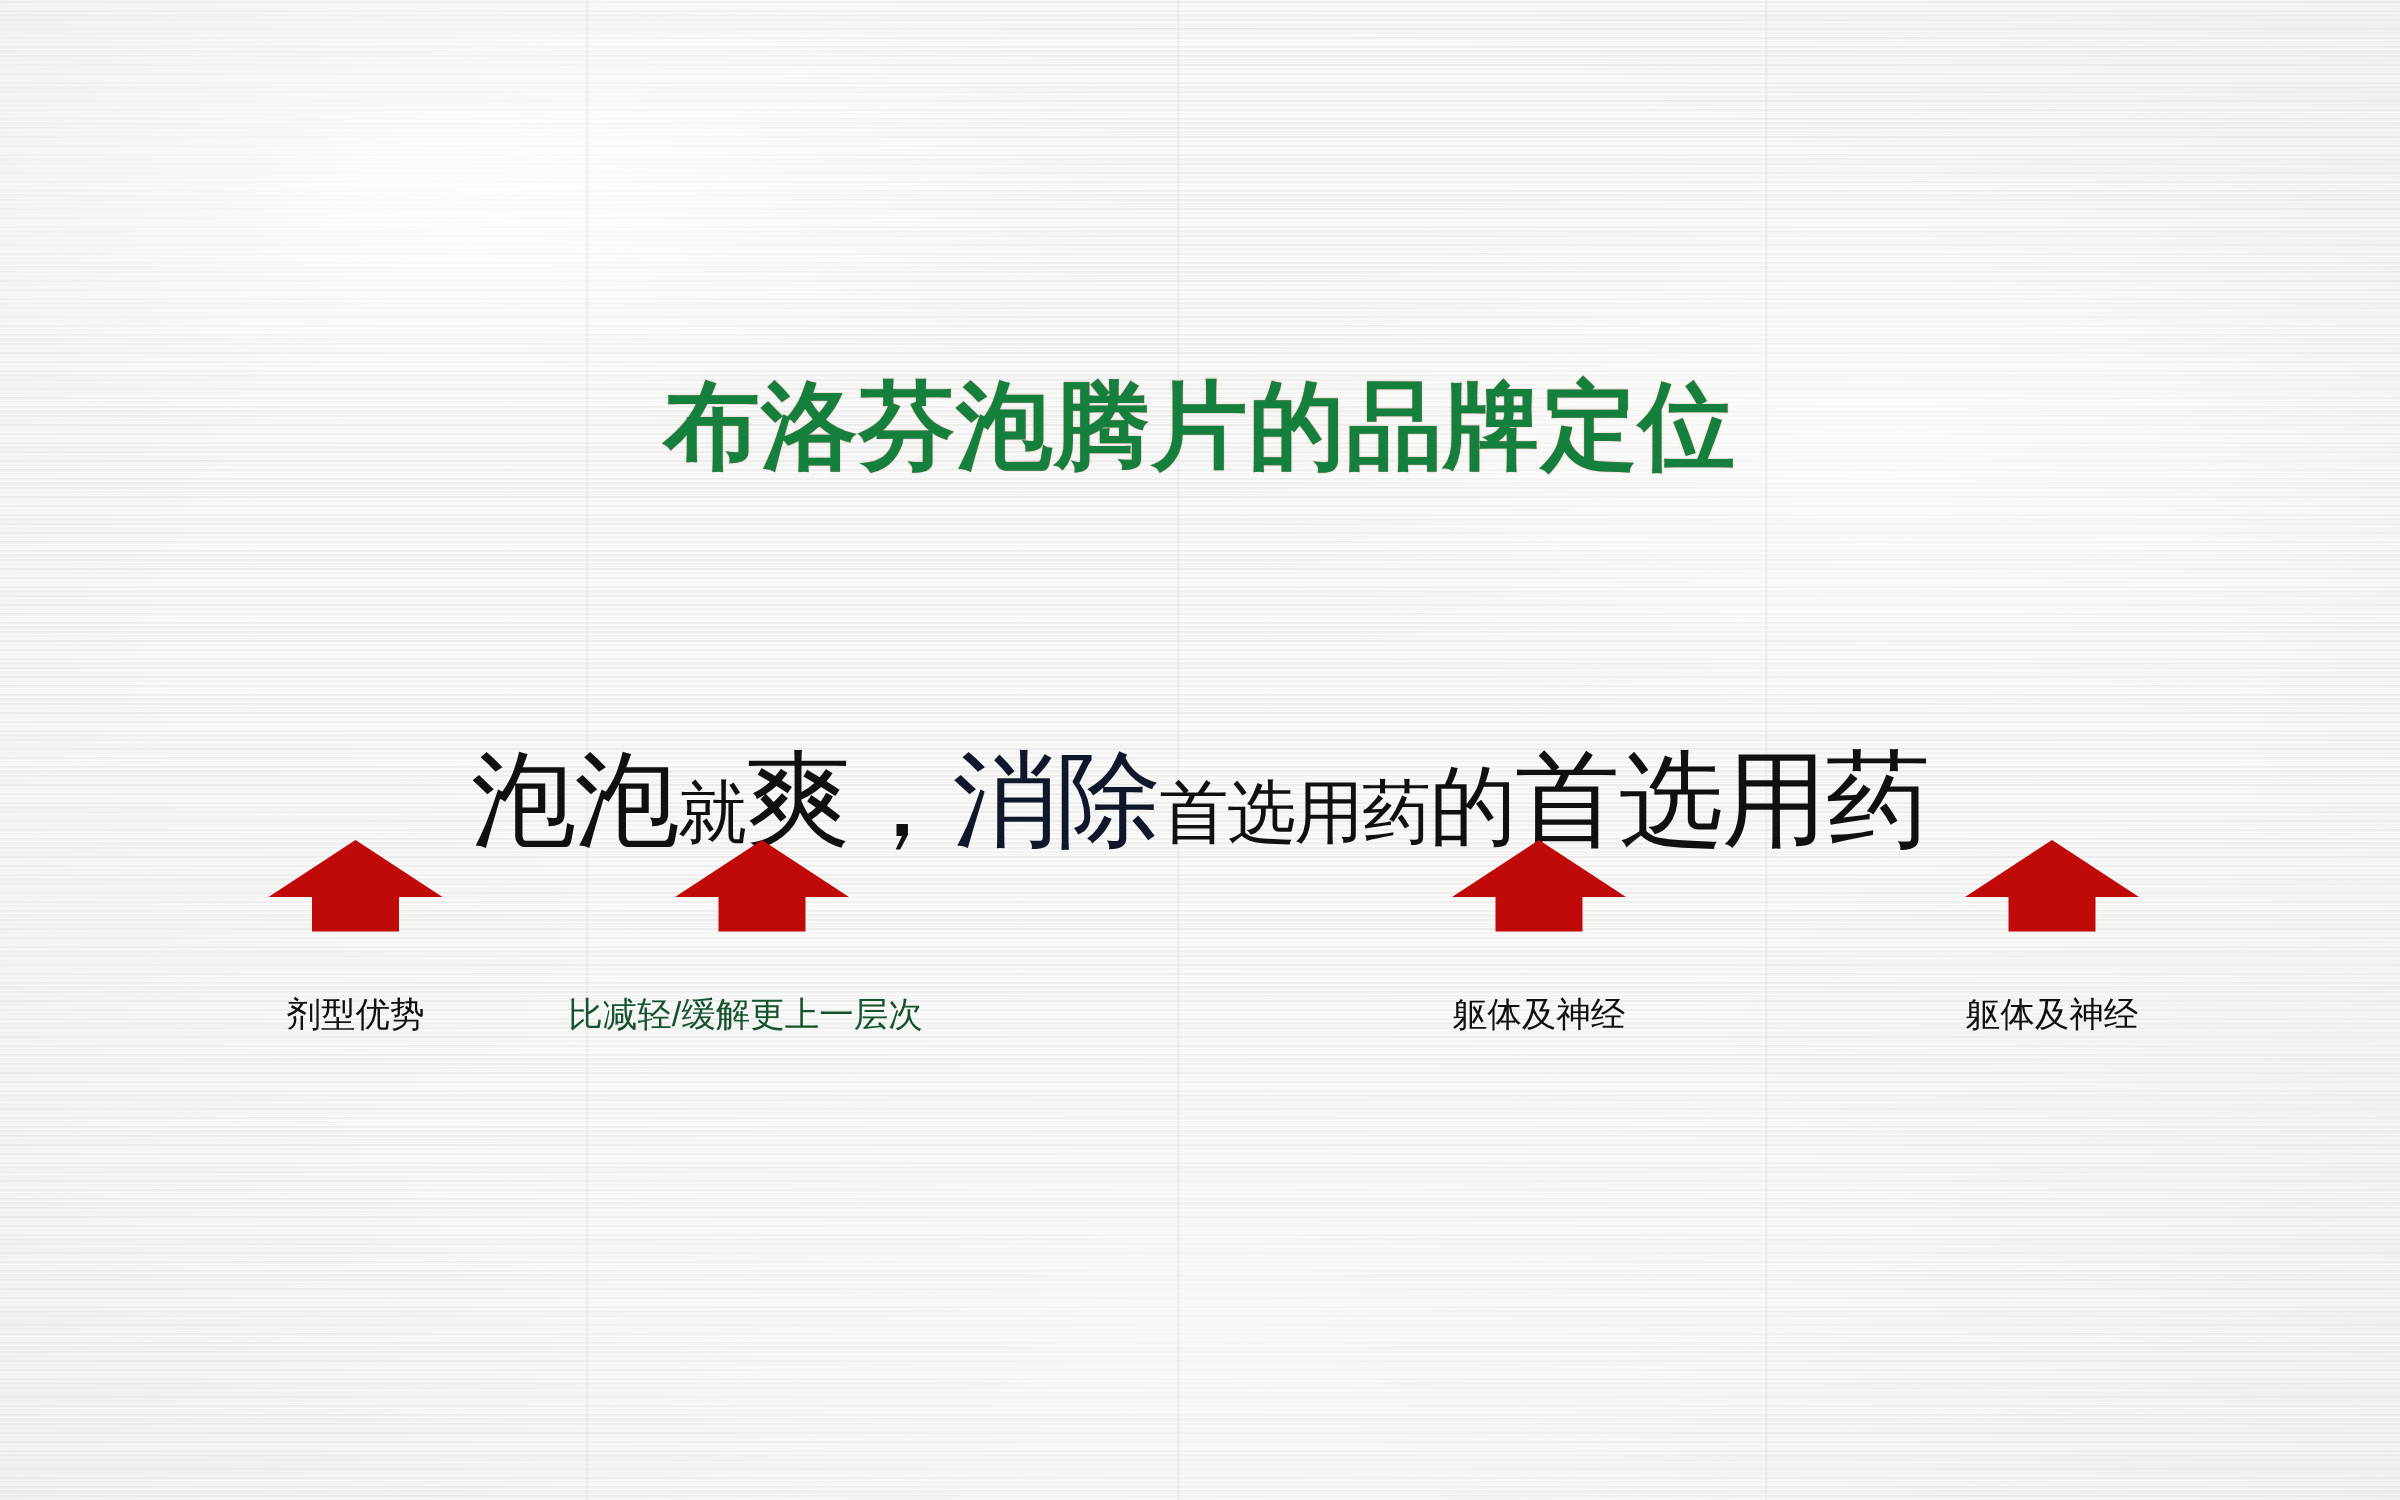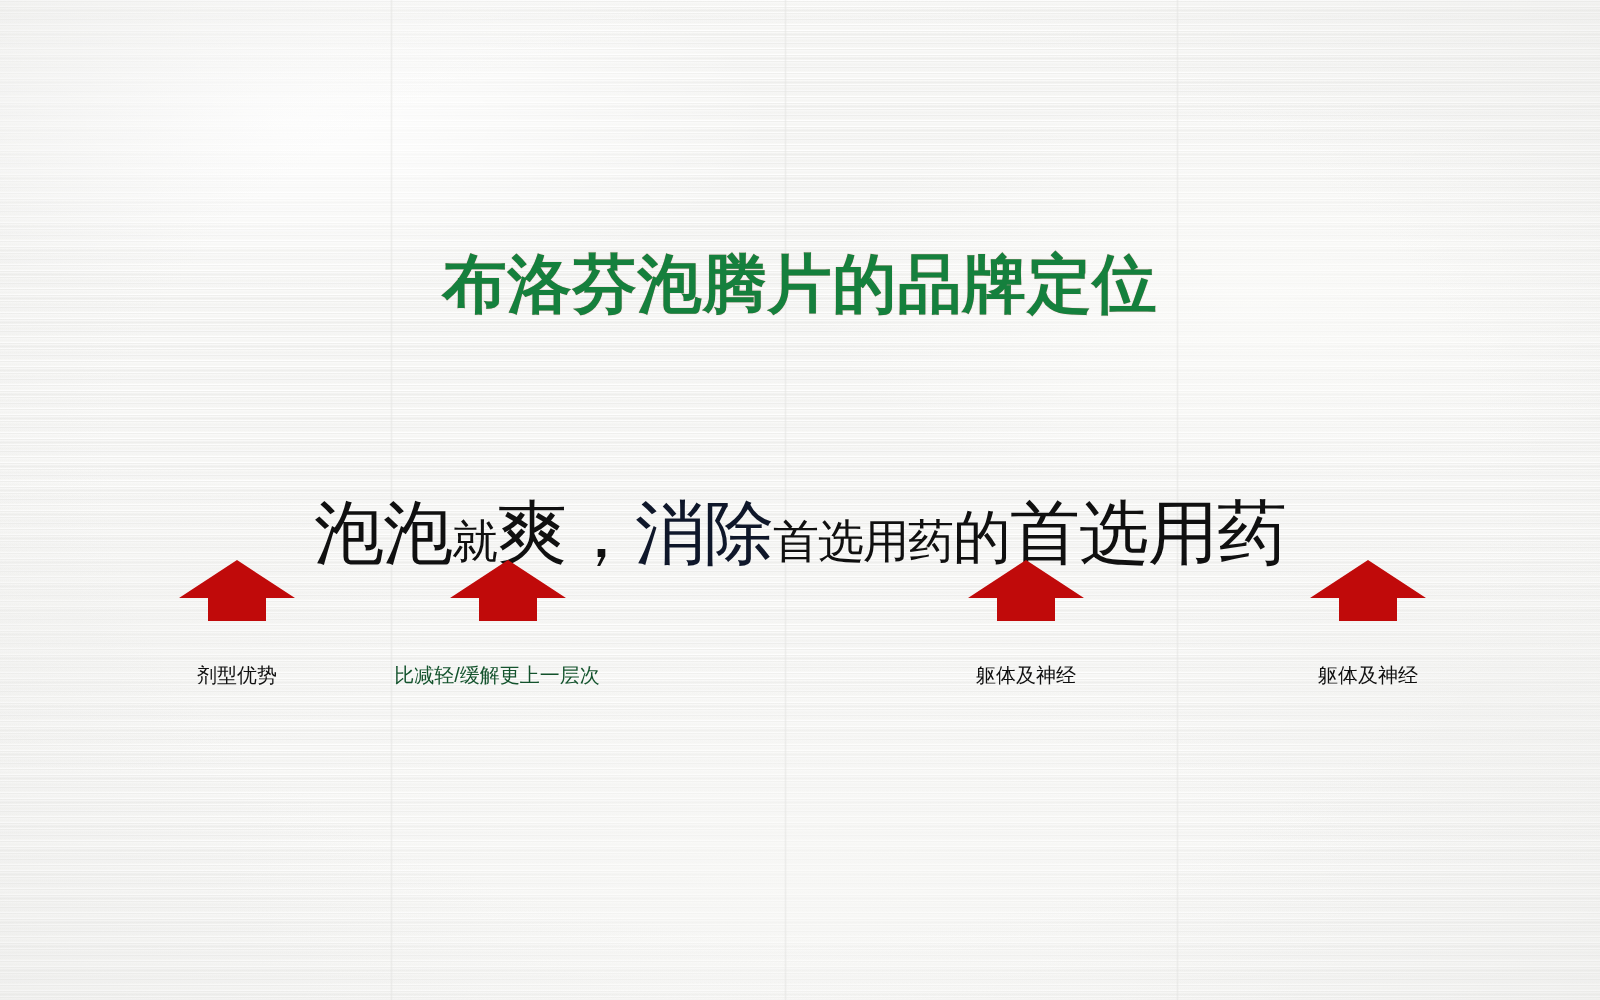--- a/index.html
+++ b/index.html
@@ -111,21 +111,21 @@
     position:absolute;
     width:118px;
     height:65px;
   }
   .arrow svg { display:block; width:118px; height:65px; }
 
   
   .caption {
     position:absolute;
     top:663px;
-    font-size:20px;
+    font-size:23px;
     font-weight:500;
     color:#1c1c1c;
     white-space:nowrap;
     text-align:center;
     line-height:1.2;
   }
 </style>
 </head>
 <body>
 

